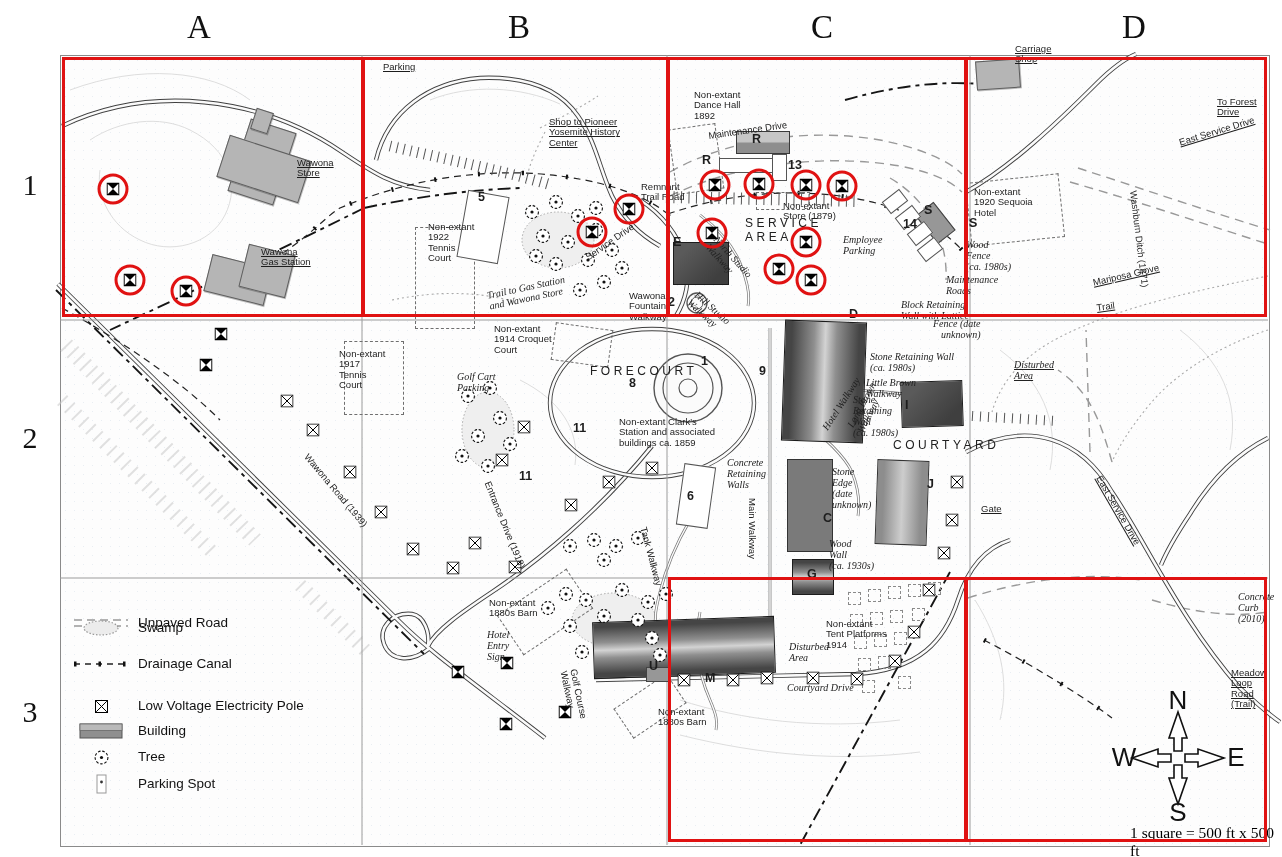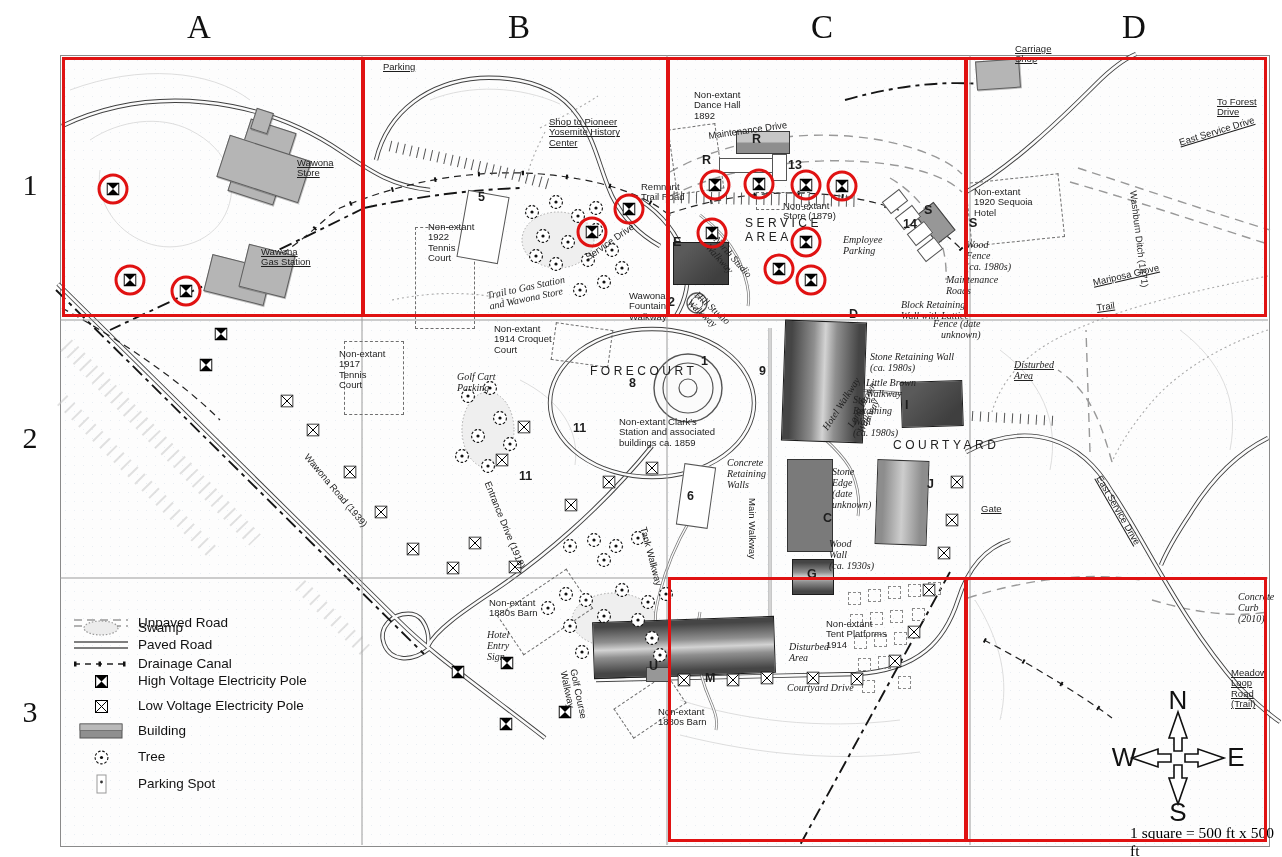--- a/index.html
+++ b/index.html
@@ -803,47 +803,28 @@
         <div class="leg-lbl">Unpaved Road</div>
       </div>
       <div class="leg-row" style="top: 41px;">
         <div class="leg-sym">
           <svg width="58" height="18">
             <ellipse cx="29" cy="9" rx="17" ry="7" fill="#ececec" stroke="#999" stroke-width="1.2" stroke-dasharray="1.5 1.8"></ellipse>
           </svg>
         </div>
         <div class="leg-lbl">Swamp</div>
       </div>
-      <div class="leg-row" style="top: 58px;">
-        <div class="leg-sym">
-          <svg width="58" height="16">
-            <line x1="2" y1="5" x2="56" y2="5" stroke="#555" stroke-width="1.6"></line>
-            <line x1="2" y1="11" x2="56" y2="11" stroke="#555" stroke-width="1.6"></line>
-          </svg>
-        </div>
-        <div class="leg-lbl">Paved Road</div>
-      </div>
       <div class="leg-row" style="top: 77px;">
         <div class="leg-sym">
           <svg width="58" height="16">
             <line x1="2" y1="8" x2="56" y2="8" stroke="#222" stroke-width="1.4" stroke-dasharray="6 5"></line>
             <line x1="2" y1="8" x2="56" y2="8" stroke="#111" stroke-width="5" stroke-dasharray="2.5 22"></line>
           </svg>
         </div>
         <div class="leg-lbl">Drainage Canal</div>
-      </div>
-      <div class="leg-row" style="top: 94px;">
-        <div class="leg-sym">
-          <svg width="13" height="13" viewBox="0 0 13 13">
-            <rect x="0.5" y="0.5" width="12" height="12" fill="#000" stroke="#000"></rect>
-            <path d="M1.2,1.2 L6.5,6.5 L1.2,11.8 Z" fill="#fff"></path>
-            <path d="M11.8,1.2 L6.5,6.5 L11.8,11.8 Z" fill="#fff"></path>
-          </svg>
-        </div>
-        <div class="leg-lbl">High Voltage Electricity Pole</div>
       </div>
       <div class="leg-row" style="top: 119px;">
         <div class="leg-sym">
           <svg width="13" height="13" viewBox="0 0 13 13">
             <rect x="0.5" y="0.5" width="12" height="12" fill="#fff" stroke="#000"></rect>
             <line x1="1.2" y1="1.2" x2="11.8" y2="11.8" stroke="#000"></line>
             <line x1="11.8" y1="1.2" x2="1.2" y2="11.8" stroke="#000"></line>
           </svg>
         </div>
         <div class="leg-lbl">Low Voltage Electricity Pole</div>

